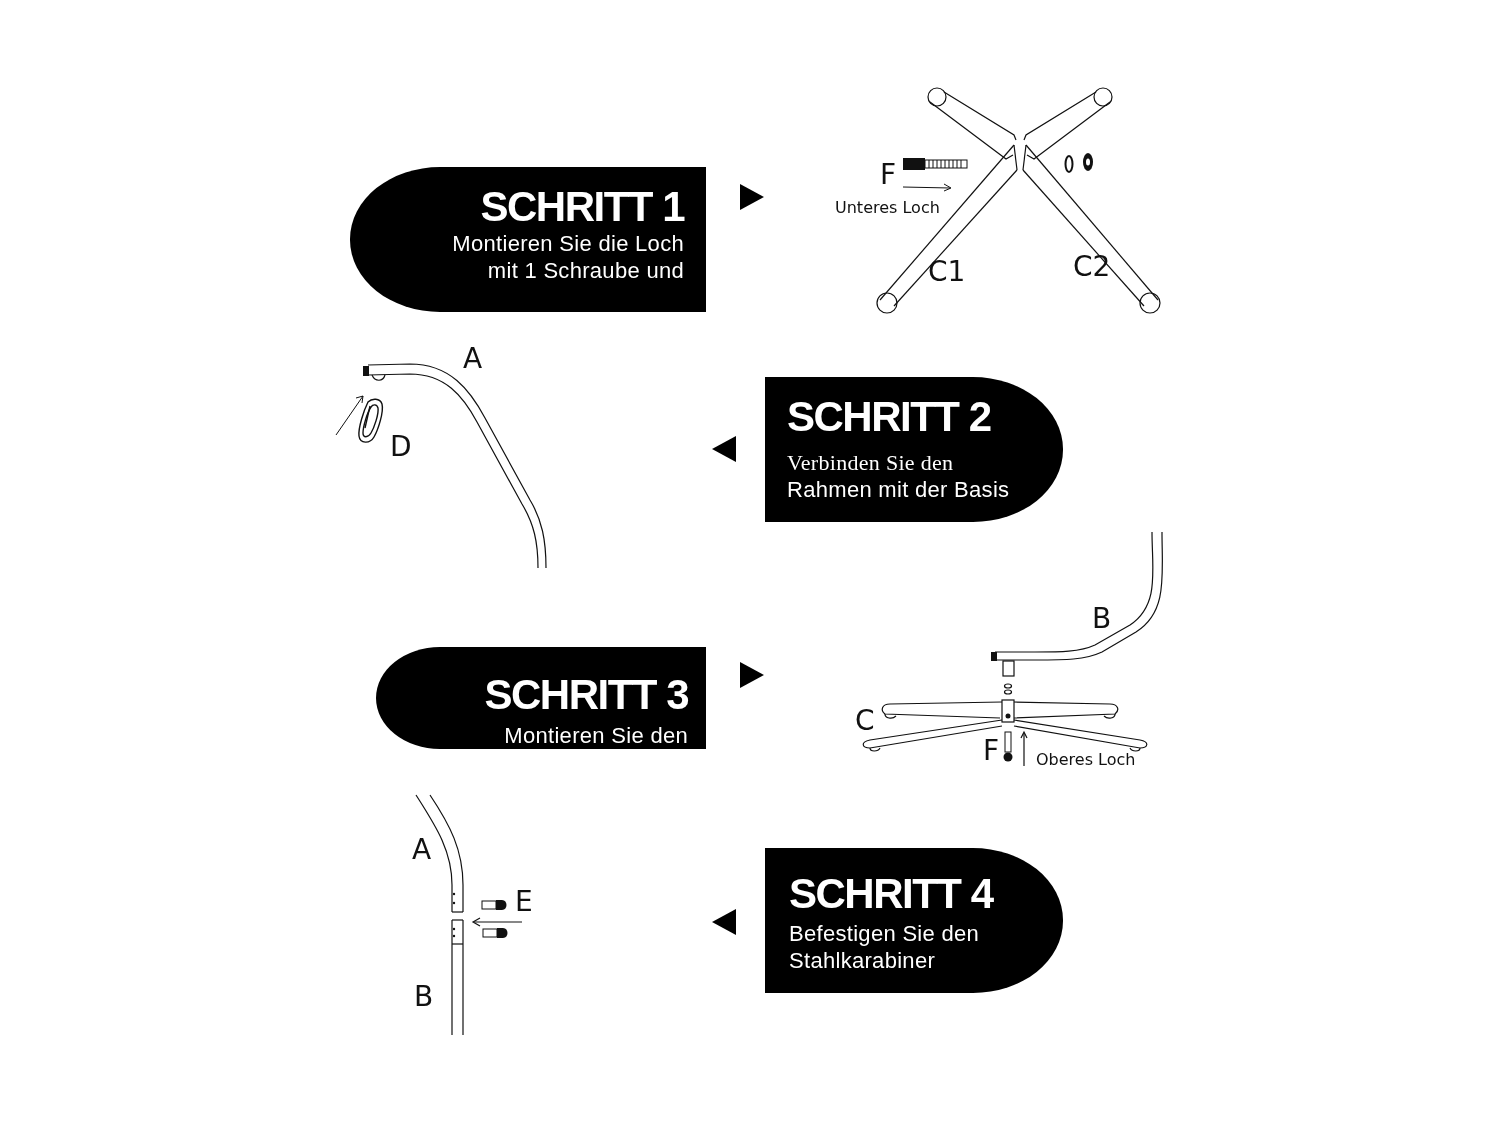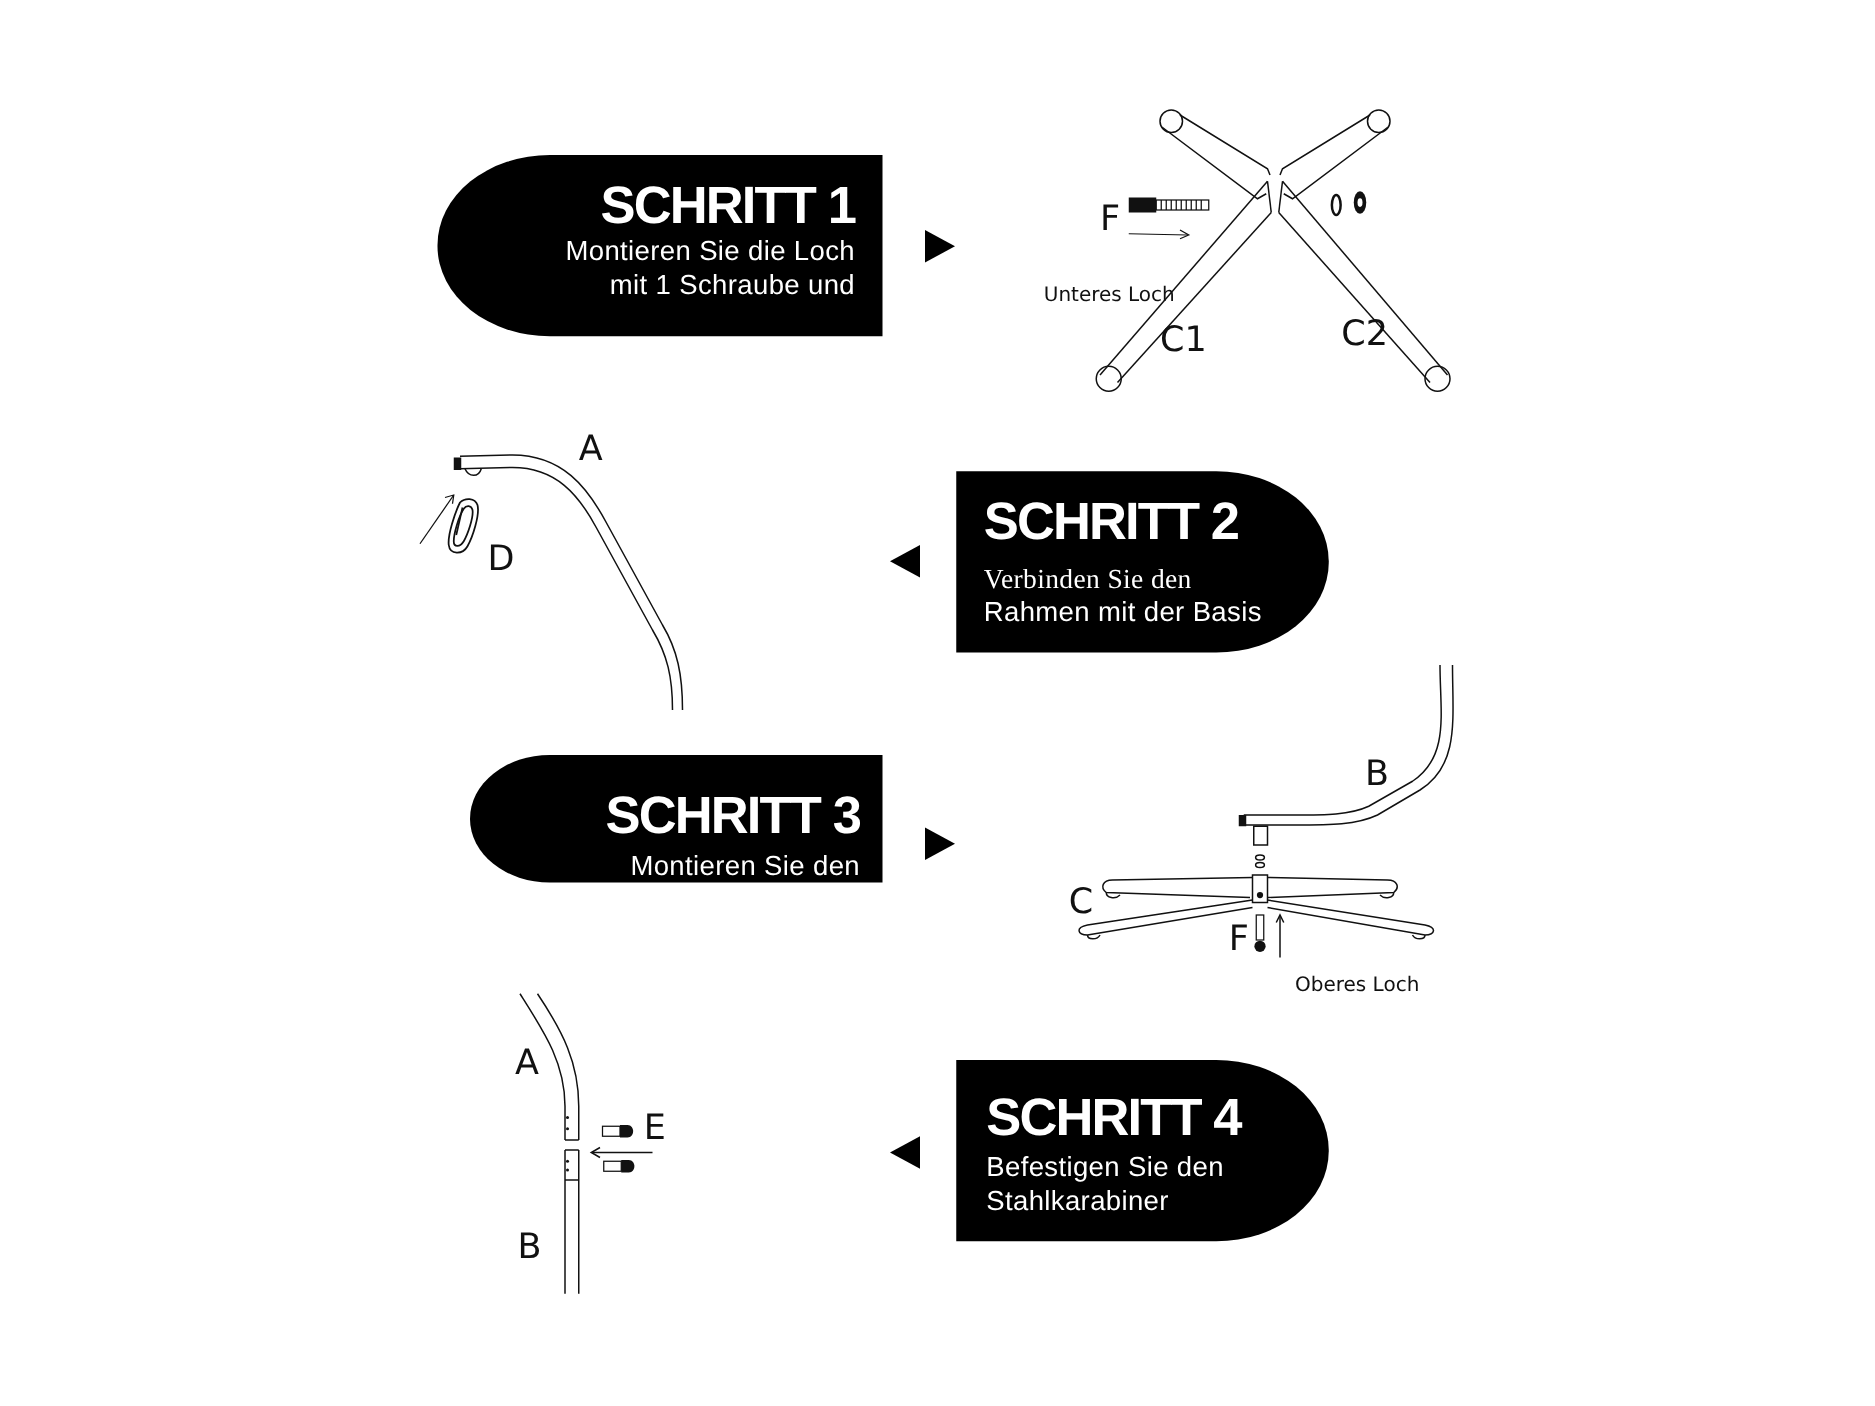--- a/index.html
+++ b/index.html
@@ -1,28 +1,28 @@
 <!DOCTYPE html>
 <html><head>
 <meta charset="utf-8">
 <style>
   html, body { margin: 0; padding: 0; background: #ffffff; }
   body { width: 1500px; height: 1125px; position: relative; overflow: hidden; font-family: "Liberation Sans", sans-serif; }
   .panel { position: absolute; background: #000; color: #fff; box-sizing: border-box; }
-  .panel.left-round { border-top-left-radius: 90px 72px; border-bottom-left-radius: 90px 72px; text-align: right; }
+  .panel.left-round { border-top-left-radius: 90px 72px; border-bottom-left-radius: 90px 72px; text-align: right; margin-top: 43px; }
   .panel.right-round { border-top-right-radius: 90px 72px; border-bottom-right-radius: 90px 72px; text-align: left; }
   .step-title { font-family: "Liberation Sans", sans-serif; font-weight: bold; font-size: 42px; letter-spacing: -1.5px; line-height: 44px; display: block; }
   .step-desc { font-family: "Liberation Sans", sans-serif; font-size: 22px; line-height: 26.5px; display: block; letter-spacing: 0.3px; }
   .arrow { position: absolute; width: 0; height: 0; }
   .arrow.right { border-top: 13px solid transparent; border-bottom: 13px solid transparent; border-left: 24px solid #000; }
   .arrow.left { border-top: 13px solid transparent; border-bottom: 13px solid transparent; border-right: 24px solid #000; }
   .illus { position: absolute; }
   .lbl { position: absolute; font-family: "DejaVu Sans", sans-serif; color: #111; }
   .lbl.big { font-size: 28px; }
-  .lbl.small { font-size: 16px; margin-top: 28px; }
+  .lbl.small { font-size: 16px; }
 </style>
 </head>
 <body>
 
 <div class="panel left-round" style="left:350px; top:124px; width:356px; height:145px; padding:18px 22px 0 0;">
   <span class="step-title">SCHRITT 1</span>
   <span class="step-desc" style="margin-top:2px;">Montieren Sie die Loch</span>
   <span class="step-desc">mit 1 Schraube und</span>
 </div>
 <div class="arrow right" style="left:740px; top:184px;"></div>

